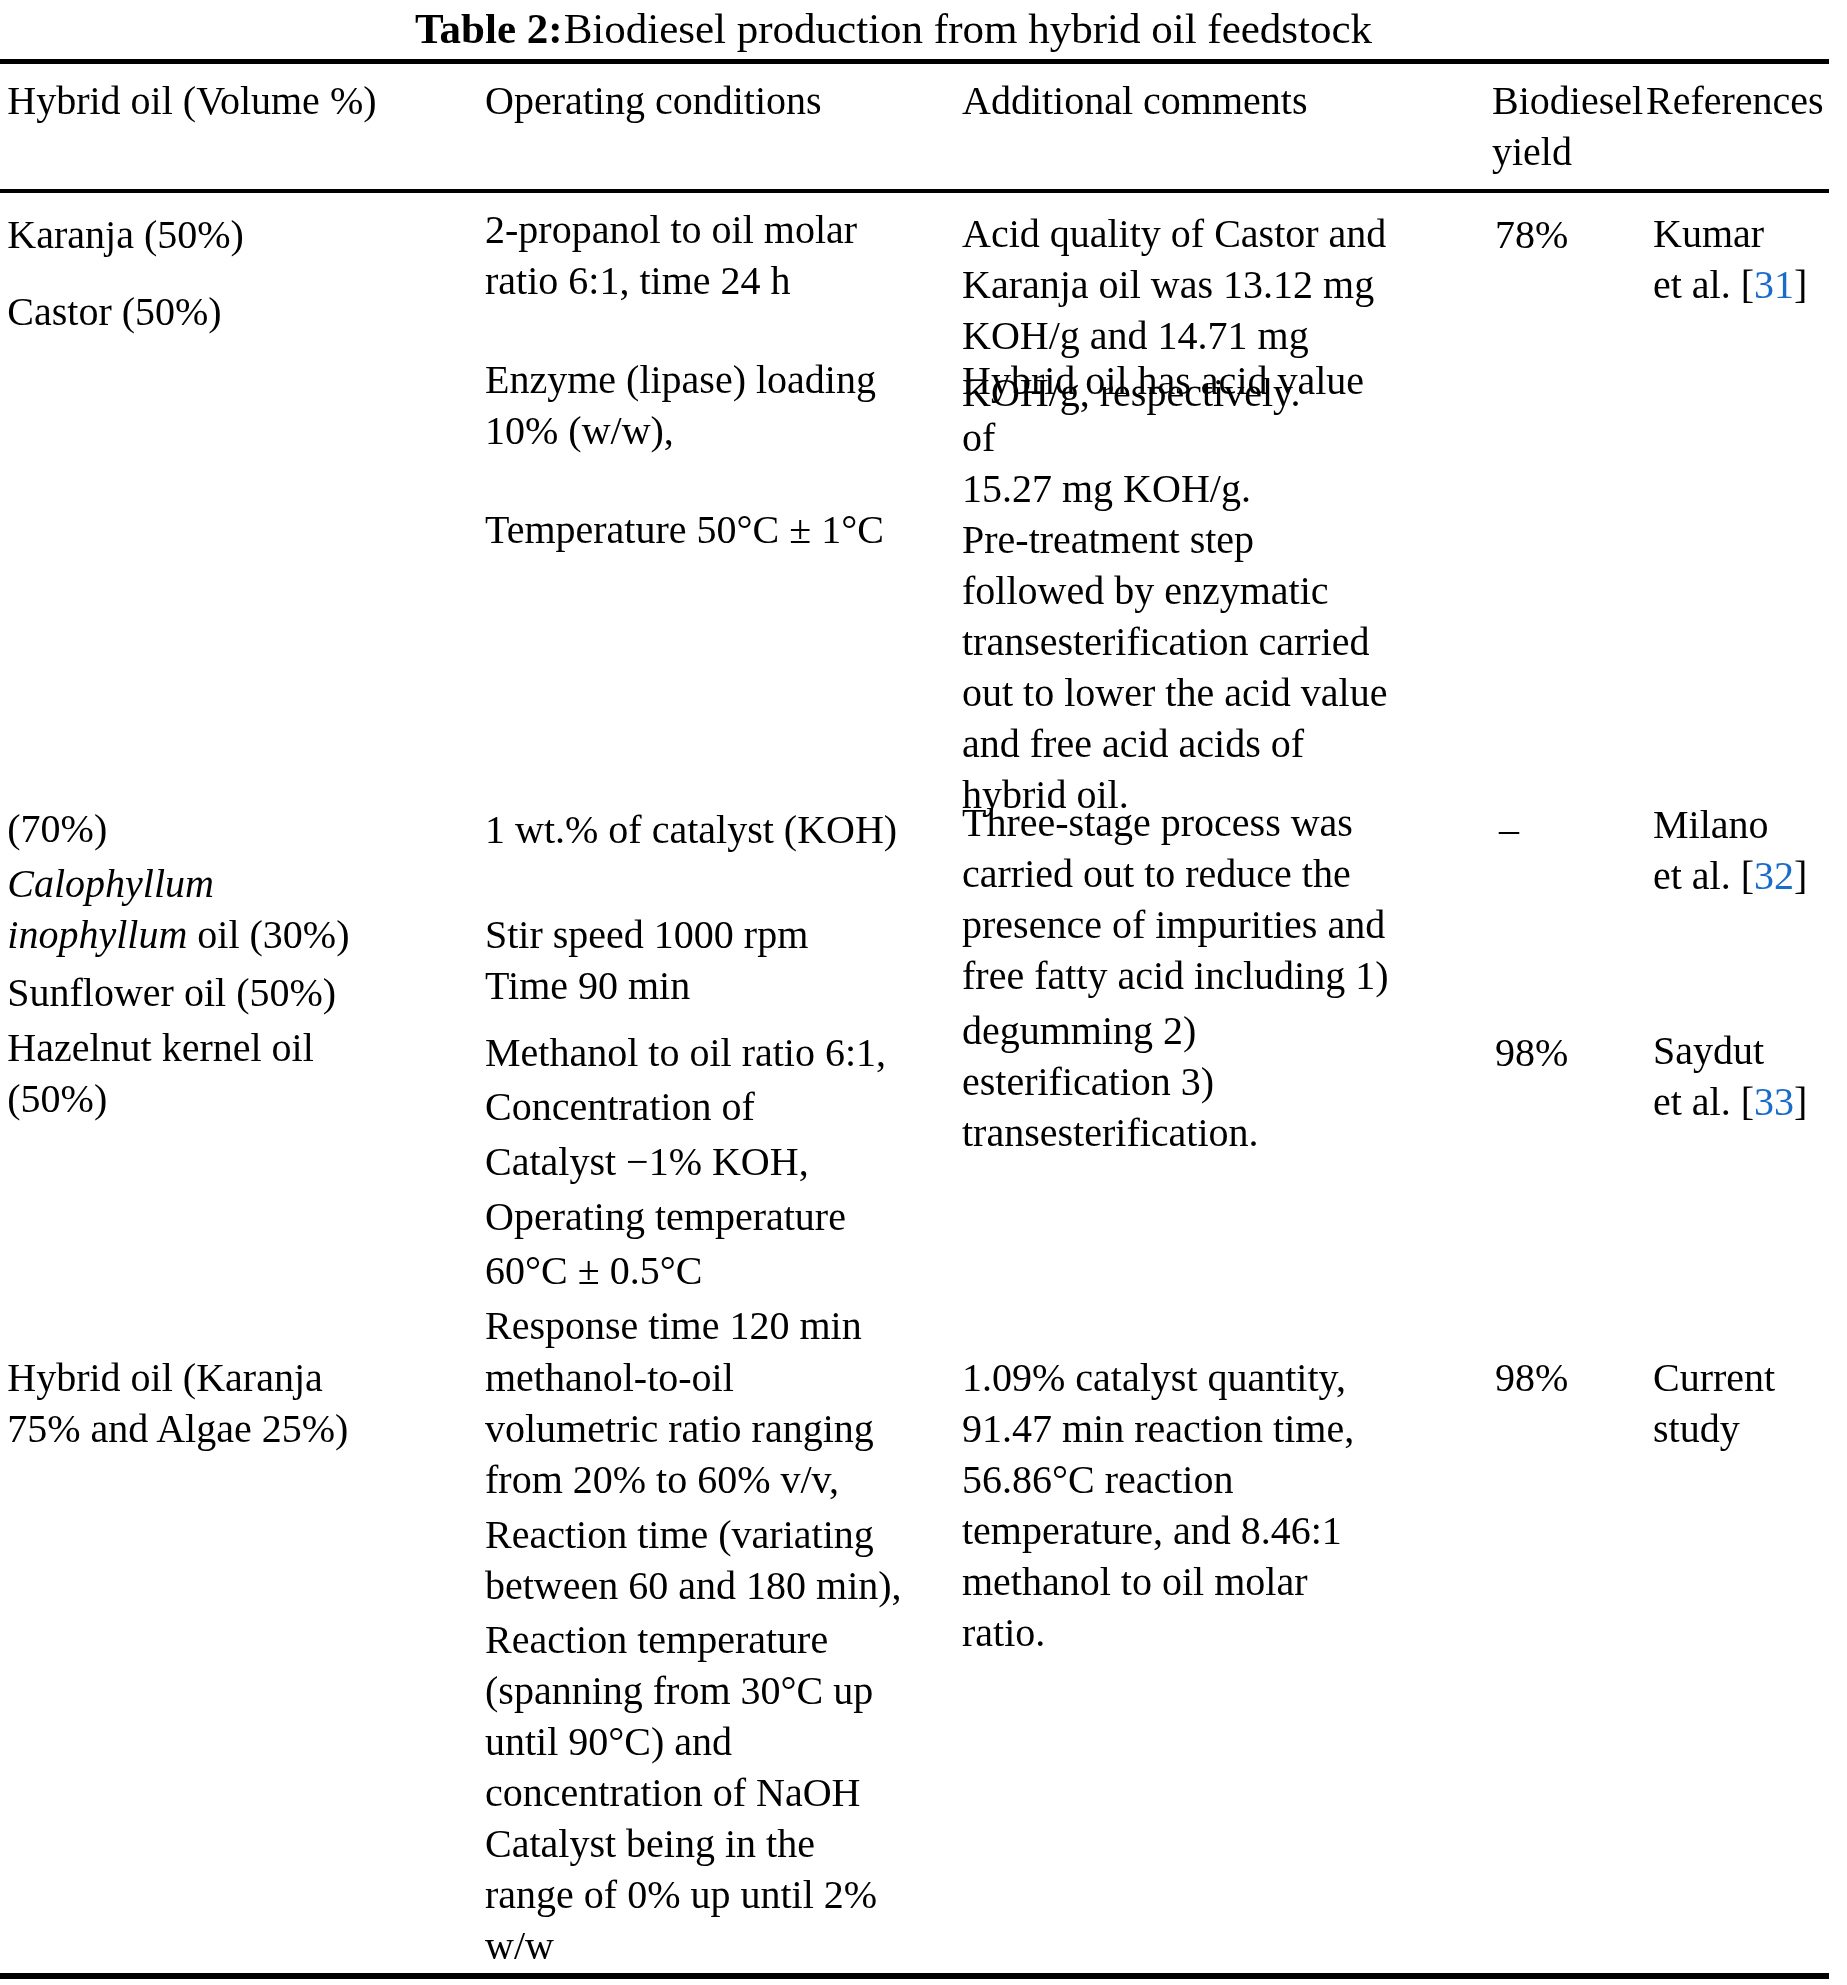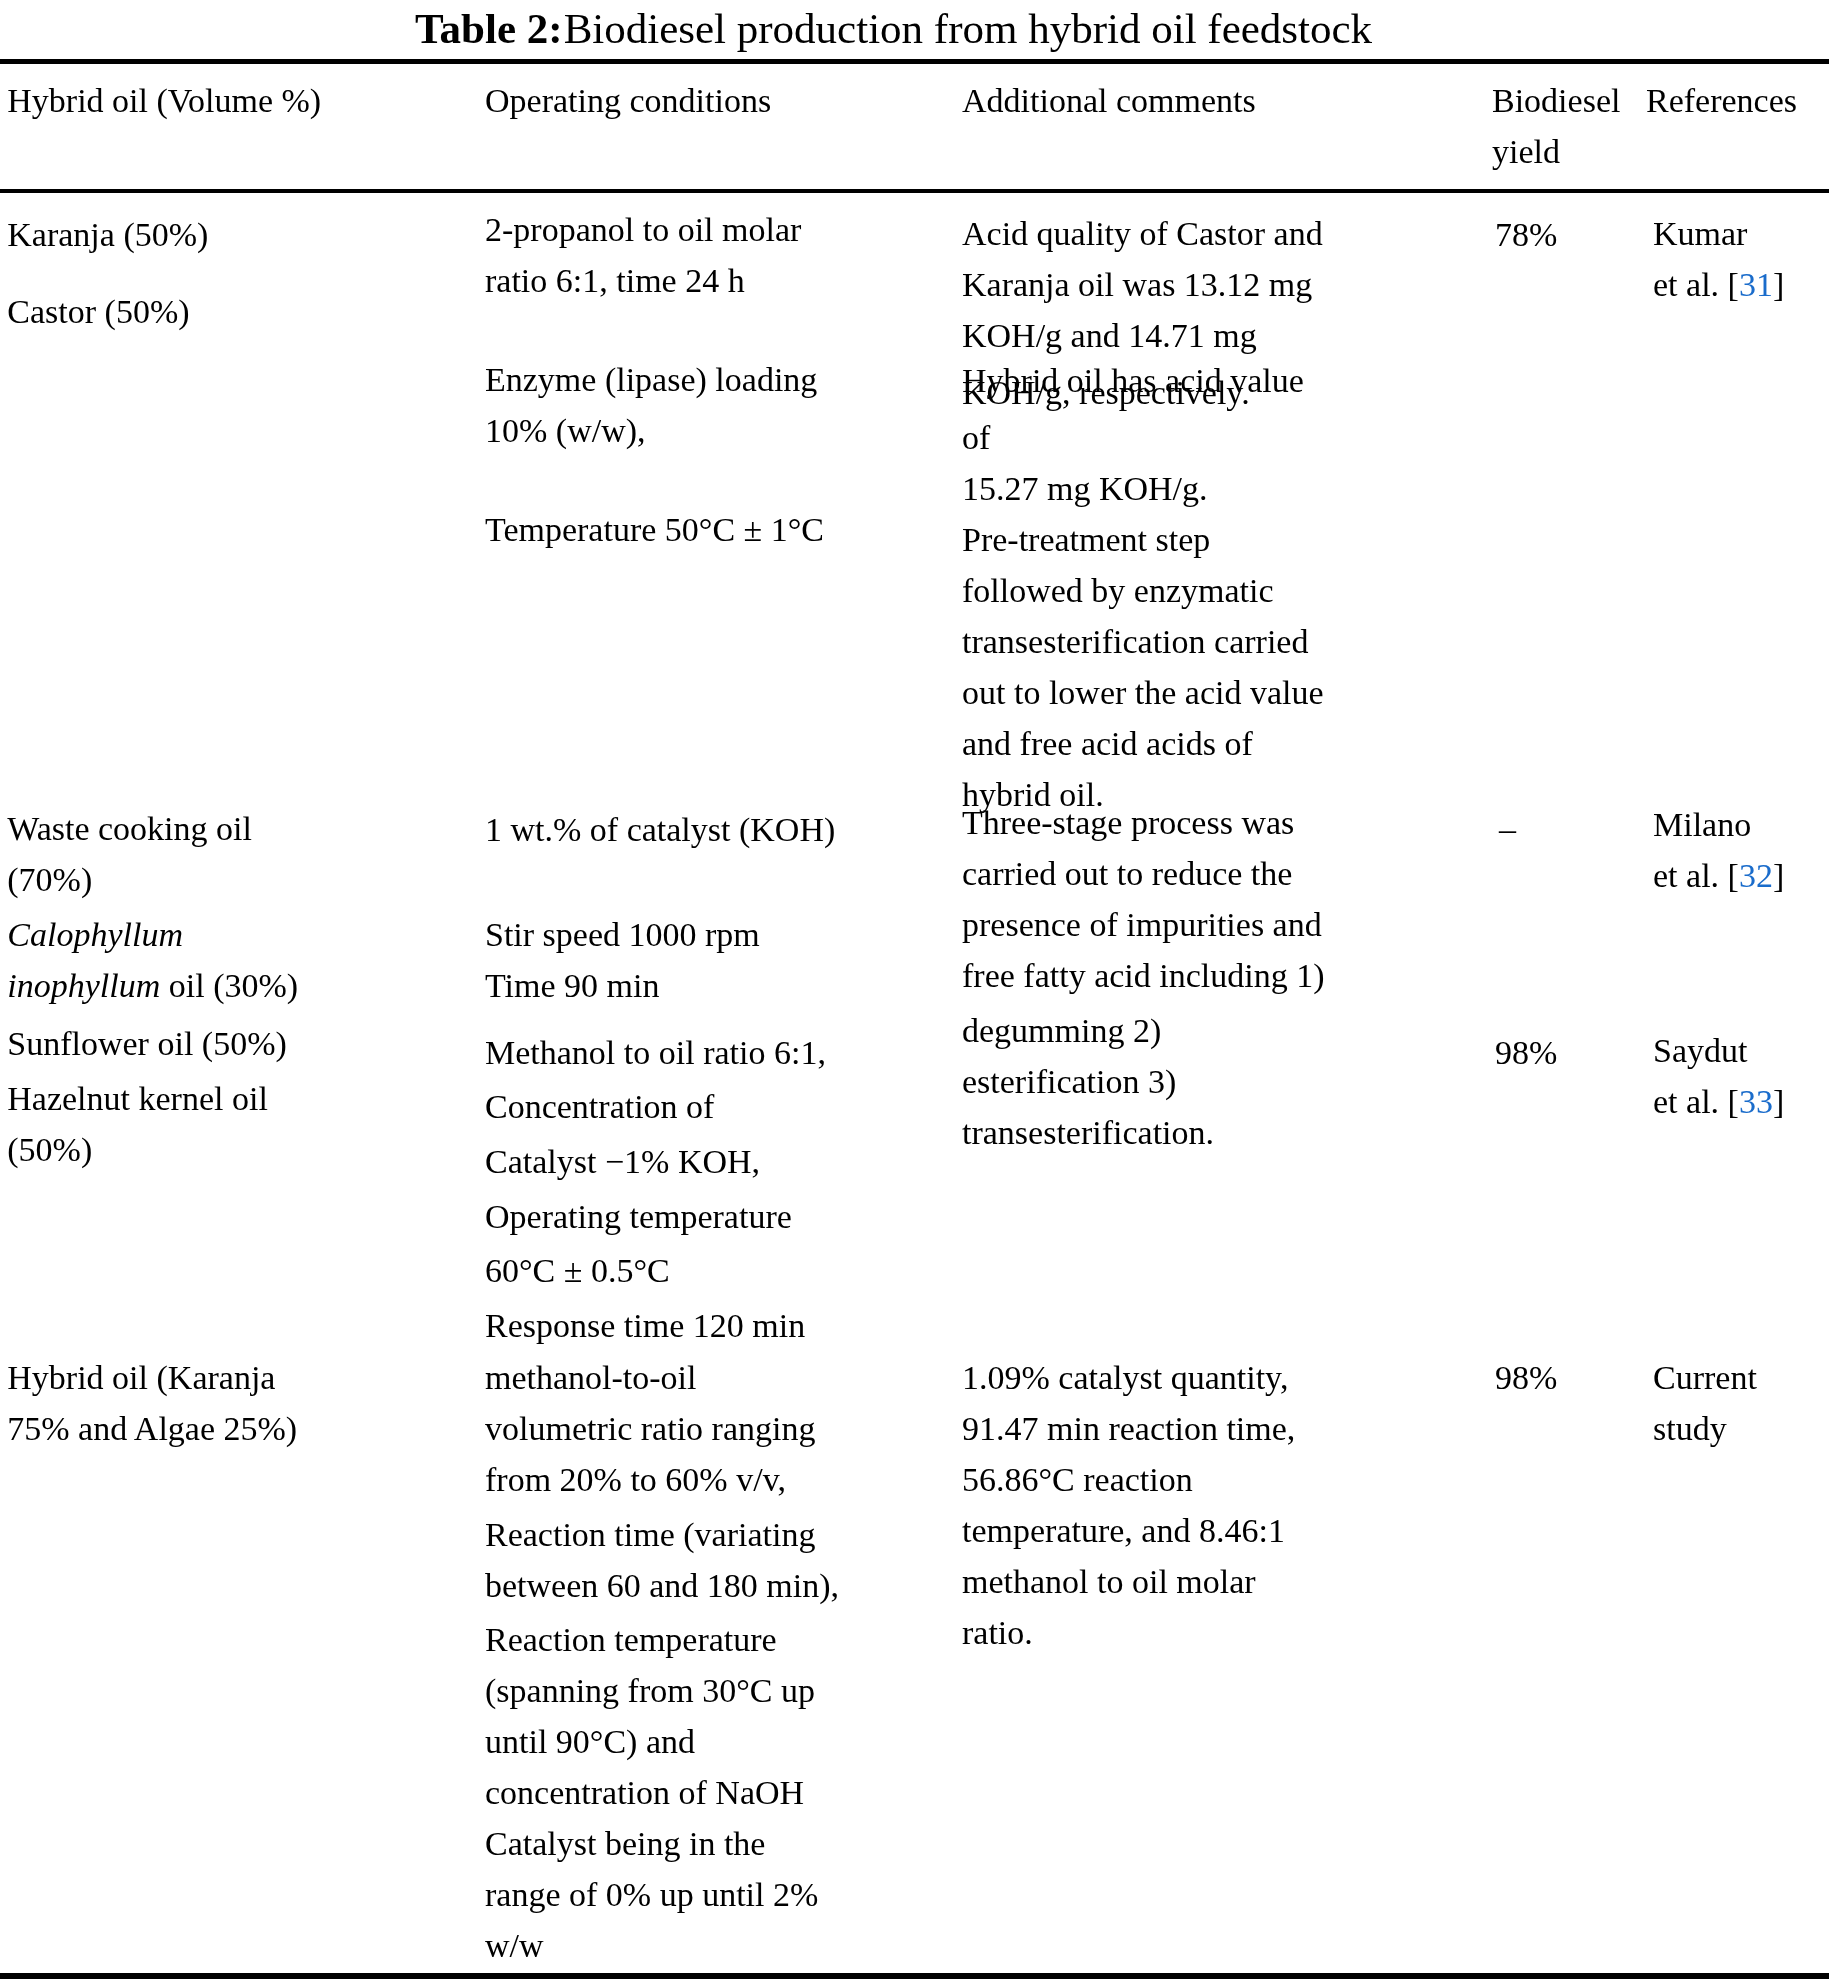--- a/index.html
+++ b/index.html
@@ -10,21 +10,21 @@
   }
   .title{
     position:absolute;top:0;left:0;width:1787px;text-align:center;
     font-size:43px;line-height:57px;white-space:nowrap;
   }
   .title .b{font-weight:bold;margin-right:1px;}
   .rule{position:absolute;left:0;width:1829px;background:#000;}
   #rule-top{top:59px;height:4.6px;}
   #rule-head{top:189px;height:3.7px;}
   #rule-bottom{top:1973px;height:5.5px;}
-  .col{position:absolute;font-size:34px;}
+  .col{position:absolute;font-size:40px;}
   .ln{height:51px;line-height:51px;white-space:nowrap;}
   .it{font-style:italic;}
   .cite{color:#1a6ccb;}
   .g4{height:3.7px}.g8{height:7.3px}.g17{height:15.6px}
   .g28{height:26px}.g52{height:48px}.g59{height:54px}
   .ovl{position:relative;height:51px;}
   .ovl span{position:absolute;left:0;white-space:nowrap;line-height:51px;}
   .ovl .up{top:-6.4px;}
   .ovl .down{top:6.4px;}
 </style>
@@ -95,21 +95,20 @@
   <div class="col" style="left:1495px;top:209px;">
     <div class="ln">78%</div>
   </div>
 
   <div class="col" style="left:1653px;top:208px;">
     <div class="ln">Kumar</div>
     <div class="ln"><span>et al. [</span><span class="cite">31</span><span>]</span></div>
   </div>
 
   <div class="col" style="left:7.3px;top:803px;">
-    <div class="ln">Waste cooking oil</div>
     <div class="ln">(70%)</div>
     <div class="g4"></div>
     <div class="ln it">Calophyllum</div>
     <div class="ln"><span class="it">inophyllum</span><span> oil (30%)</span></div>
     <div class="g8"></div>
     <div class="ln">Sunflower oil (50%)</div>
     <div class="g4"></div>
     <div class="ln">Hazelnut kernel oil</div>
     <div class="ln">(50%)</div>
   </div>

